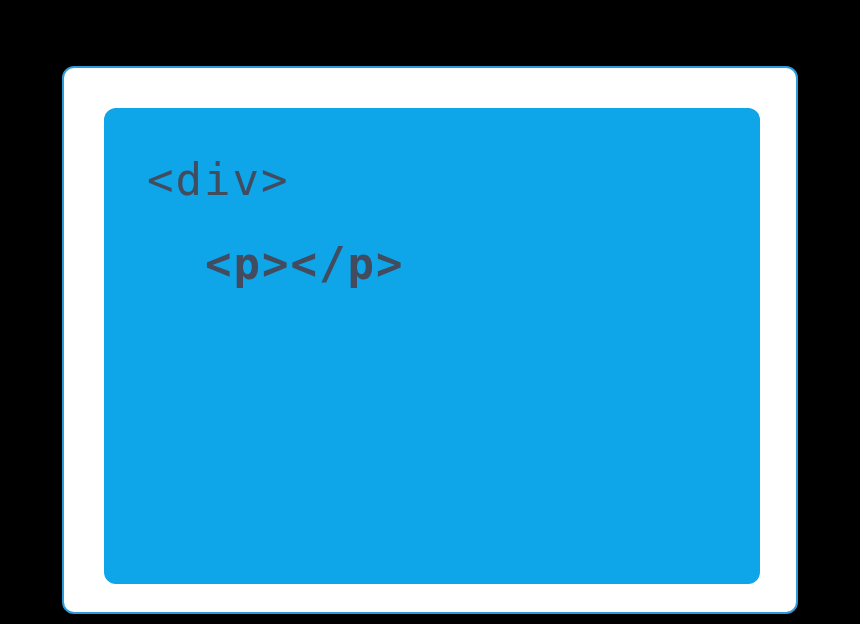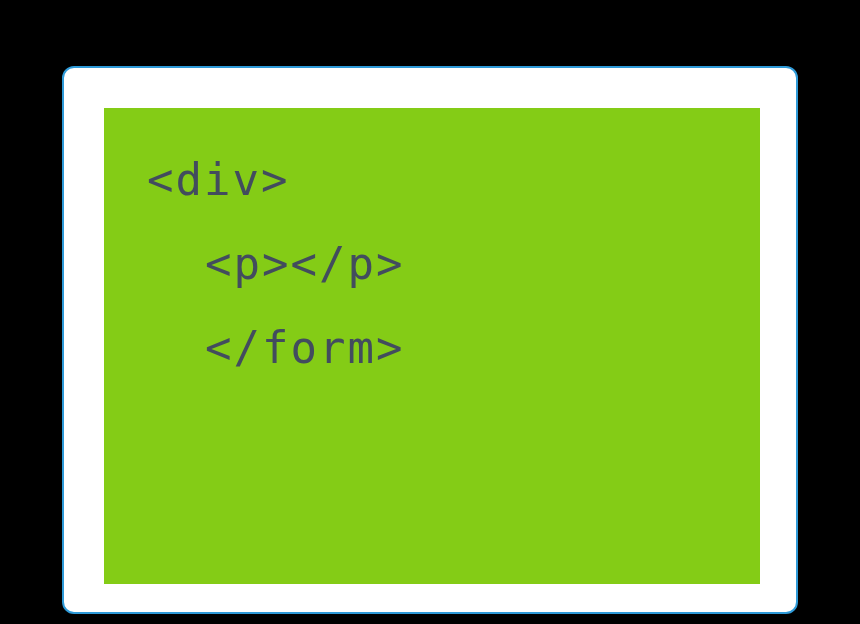--- a/index.html
+++ b/index.html
@@ -24,40 +24,40 @@
     border: 2px solid #2e9ad8;
     border-radius: 12px;
     box-sizing: border-box;
   }
   .code-panel {
     position: absolute;
     left: 40px;
     top: 40px;
     width: 656px;
     height: 476px;
-    background: #84cc16;
-    border-radius: 0;
+    background: #0ea5e9;
+    border-radius: 12px;
     box-sizing: border-box;
     padding: 30px 20px 20px 43px;
     overflow: hidden;
   }
   .code-line {
     font-family: "DejaVu Sans Mono", monospace;
     font-size: 44px;
     line-height: 84px;
     color: #424c5e;
     white-space: pre;
     letter-spacing: 2px;
   }
   .code-line.indent-1 {
     padding-left: 58px;
+    font-weight: bold;
   }
 </style>
 </head>
 <body>
 
 <div class="card">
   <div class="code-panel">
     <div class="code-line indent-0">&lt;div&gt;</div>
     <div class="code-line indent-1">&lt;p&gt;&lt;/p&gt;</div>
-    <div class="code-line indent-1">&lt;/form&gt;</div>
   </div>
 </div>
 
 </body></html>

